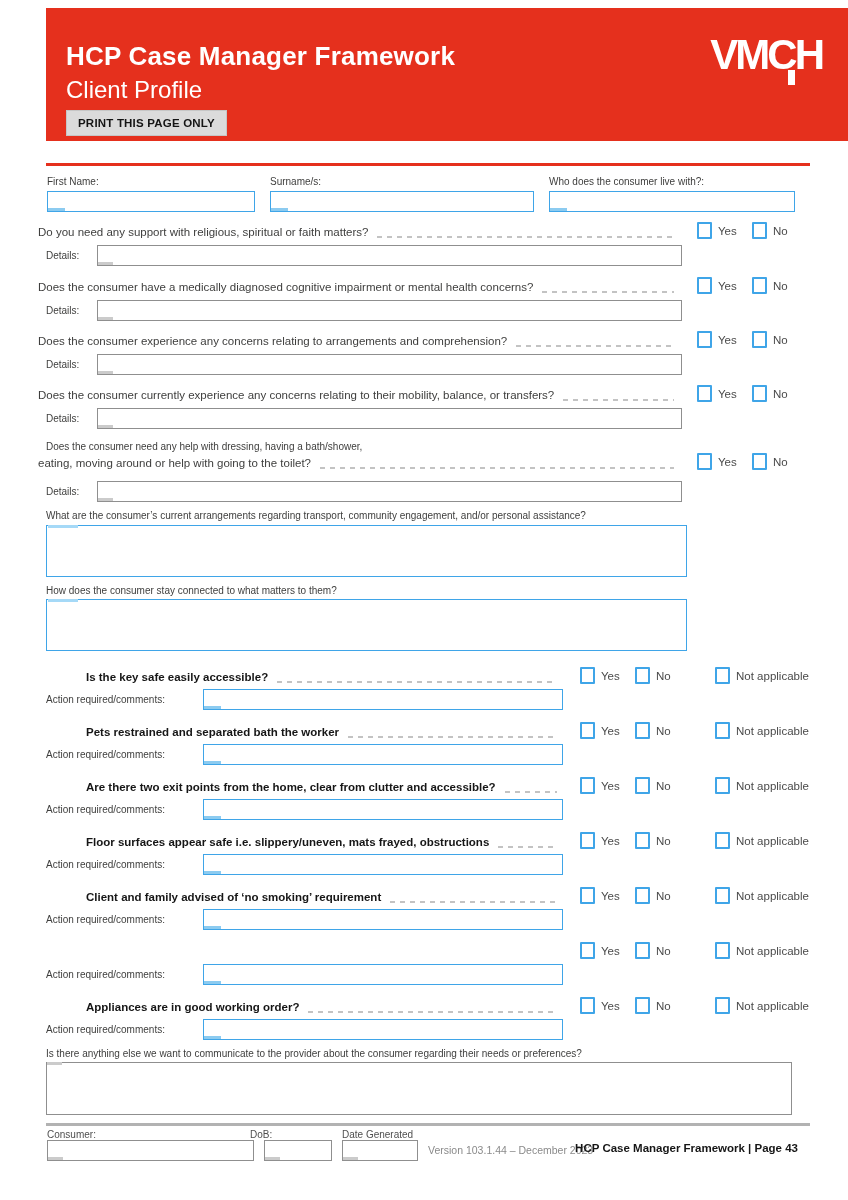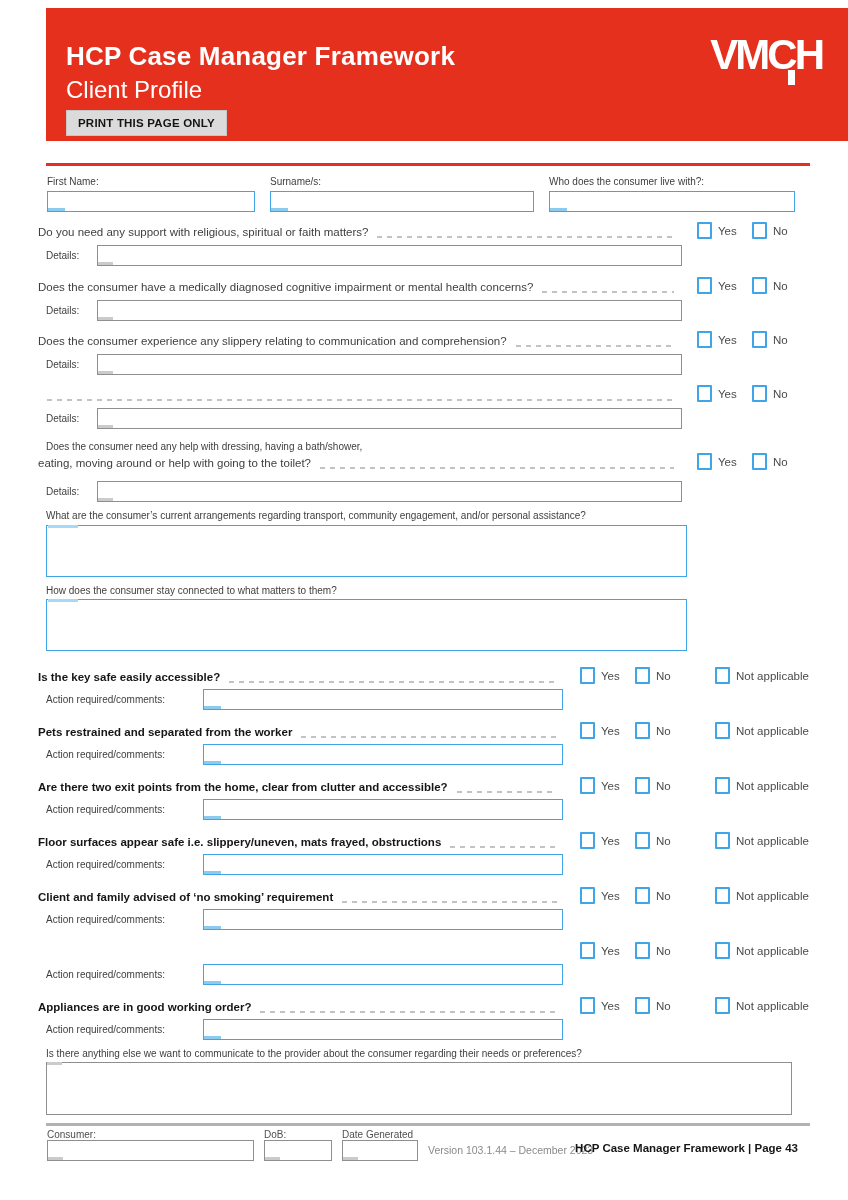--- a/index.html
+++ b/index.html
@@ -36,21 +36,21 @@
   .tbox.blue { border:1.5px solid #3FA5E8; }
   .tbox.blue::before { content:""; position:absolute; left:1px; top:-1px; width:30px; height:3px; background:#A5D9F7; }
   .tbox.gray { border:1px solid #8f8f8f; }
   .tbox.gray::before { content:""; position:absolute; left:0; top:-1px; width:15px; height:3px; background:#cbcbcb; }
 
   
   .qrow { position:absolute; left:38px; display:flex; align-items:flex-end; height:15px; }
   .qrow.w-top { width:636px; }
   .qrow.w-ck  { width:519px; }
   .qtext { font-size:11.5px; color:#3E3E3D; white-space:nowrap; line-height:1.2; }
-  .qtext.bold { font-weight:700; color:#161616; }
+  .qtext.bold { font-weight:700; color:#161616;margin-left:48px; }
   .lead { flex:1 1 auto; height:2px; margin:0 0 2px 9px;
           background:repeating-linear-gradient(90deg,#C3C3C3 0 5px,transparent 5px 10px); }
 
   
   .cbi { position:absolute; display:flex; align-items:center; gap:6px; font-size:11.5px; color:#4a4a4a; }
   .cb  { width:15px; height:17px; border:2px solid #3FA5E8; border-radius:1px; background:#fff; flex:none; cursor:pointer; }
   .cb-yes { left:697px; }  .cb-no { left:752px; }
   .ck-yes { left:580px; }  .ck-no { left:635px; }  .ck-na { left:687px;margin-left:28px; }
 
   
@@ -102,35 +102,36 @@
       <span>Yes</span>
     </div>
   <div class="cbi cb-no" style="top:277px">
       <span class="cb"></span>
       <span>No</span>
     </div>
   <div class="lbl" style="left:46px; top:305px">Details:</div>
   <div class="ibox gray" style="left:97px; top:300px; width:585px"></div>
 
   <div class="qrow w-top" style="top:334px">
-    <span class="qtext">Does the consumer experience any slippery relating to communication and comprehension?</span>
+    <span class="qtext">Does the consumer experience any concerns relating to arrangements and comprehension?</span>
       <span class="lead"></span>
   </div>
   <div class="cbi cb-yes" style="top:331px">
       <span class="cb"></span>
       <span>Yes</span>
     </div>
   <div class="cbi cb-no" style="top:331px">
       <span class="cb"></span>
       <span>No</span>
     </div>
   <div class="lbl" style="left:46px; top:359px">Details:</div>
   <div class="ibox gray" style="left:97px; top:354px; width:585px"></div>
 
   <div class="qrow w-top" style="top:388px">
+    <span class="qtext">Does the consumer currently experience any concerns relating to their mobility, balance, or transfers?</span>
       <span class="lead"></span>
   </div>
   <div class="cbi cb-yes" style="top:385px">
       <span class="cb"></span>
       <span>Yes</span>
     </div>
   <div class="cbi cb-no" style="top:385px">
       <span class="cb"></span>
       <span>No</span>
     </div>
@@ -172,21 +173,21 @@
       <span>No</span>
     </div>
   <div class="cbi ck-na" style="top:667px">
       <span class="cb"></span>
       <span>Not applicable</span>
     </div>
   <div class="lbl" style="left:46px; top:694px">Action required/comments:</div>
   <div class="ibox blue" style="left:203px; top:689px; width:360px"></div>
 
   <div class="qrow w-ck" style="top:725px">
-    <span class="qtext bold">Pets restrained and separated from the worker</span>
+    <span class="qtext bold">Pets restrained and separated bath the worker</span>
       <span class="lead"></span>
   </div>
   <div class="cbi ck-yes" style="top:722px">
       <span class="cb"></span>
       <span>Yes</span>
     </div>
   <div class="cbi ck-no" style="top:722px">
       <span class="cb"></span>
       <span>No</span>
     </div>
@@ -286,21 +287,21 @@
       <span>Not applicable</span>
     </div>
   <div class="lbl" style="left:46px; top:1024px">Action required/comments:</div>
   <div class="ibox blue" style="left:203px; top:1019px; width:360px"></div>
 
   <div class="lbl" style="left:46px; top:1048px">Is there anything else we want to communicate to the provider about the consumer regarding their needs or preferences?</div>
   <div class="tbox gray" style="left:46px; top:1062px; width:746px; height:53px"></div>
 
   <div class="gray-rule"></div>
   <div class="lbl-sm" style="left:47px; top:1129px">Consumer:</div>
-  <div class="lbl-sm" style="left:264px; top:1129px">DoB:</div>
+  <div class="lbl-sm" style="left:250px; top:1129px">DoB:</div>
   <div class="lbl-sm" style="left:342px; top:1129px">Date Generated</div>
   <div class="ibox gray" style="left:47px; top:1140px; width:207px"></div>
   <div class="ibox gray" style="left:264px; top:1140px; width:68px"></div>
   <div class="ibox gray" style="left:342px; top:1140px; width:76px"></div>
   <div class="version">Version 103.1.44 – December 2023</div>
   <div class="pageno">HCP Case Manager Framework | Page 43</div>
 
 </div>
 
 </body></html>

